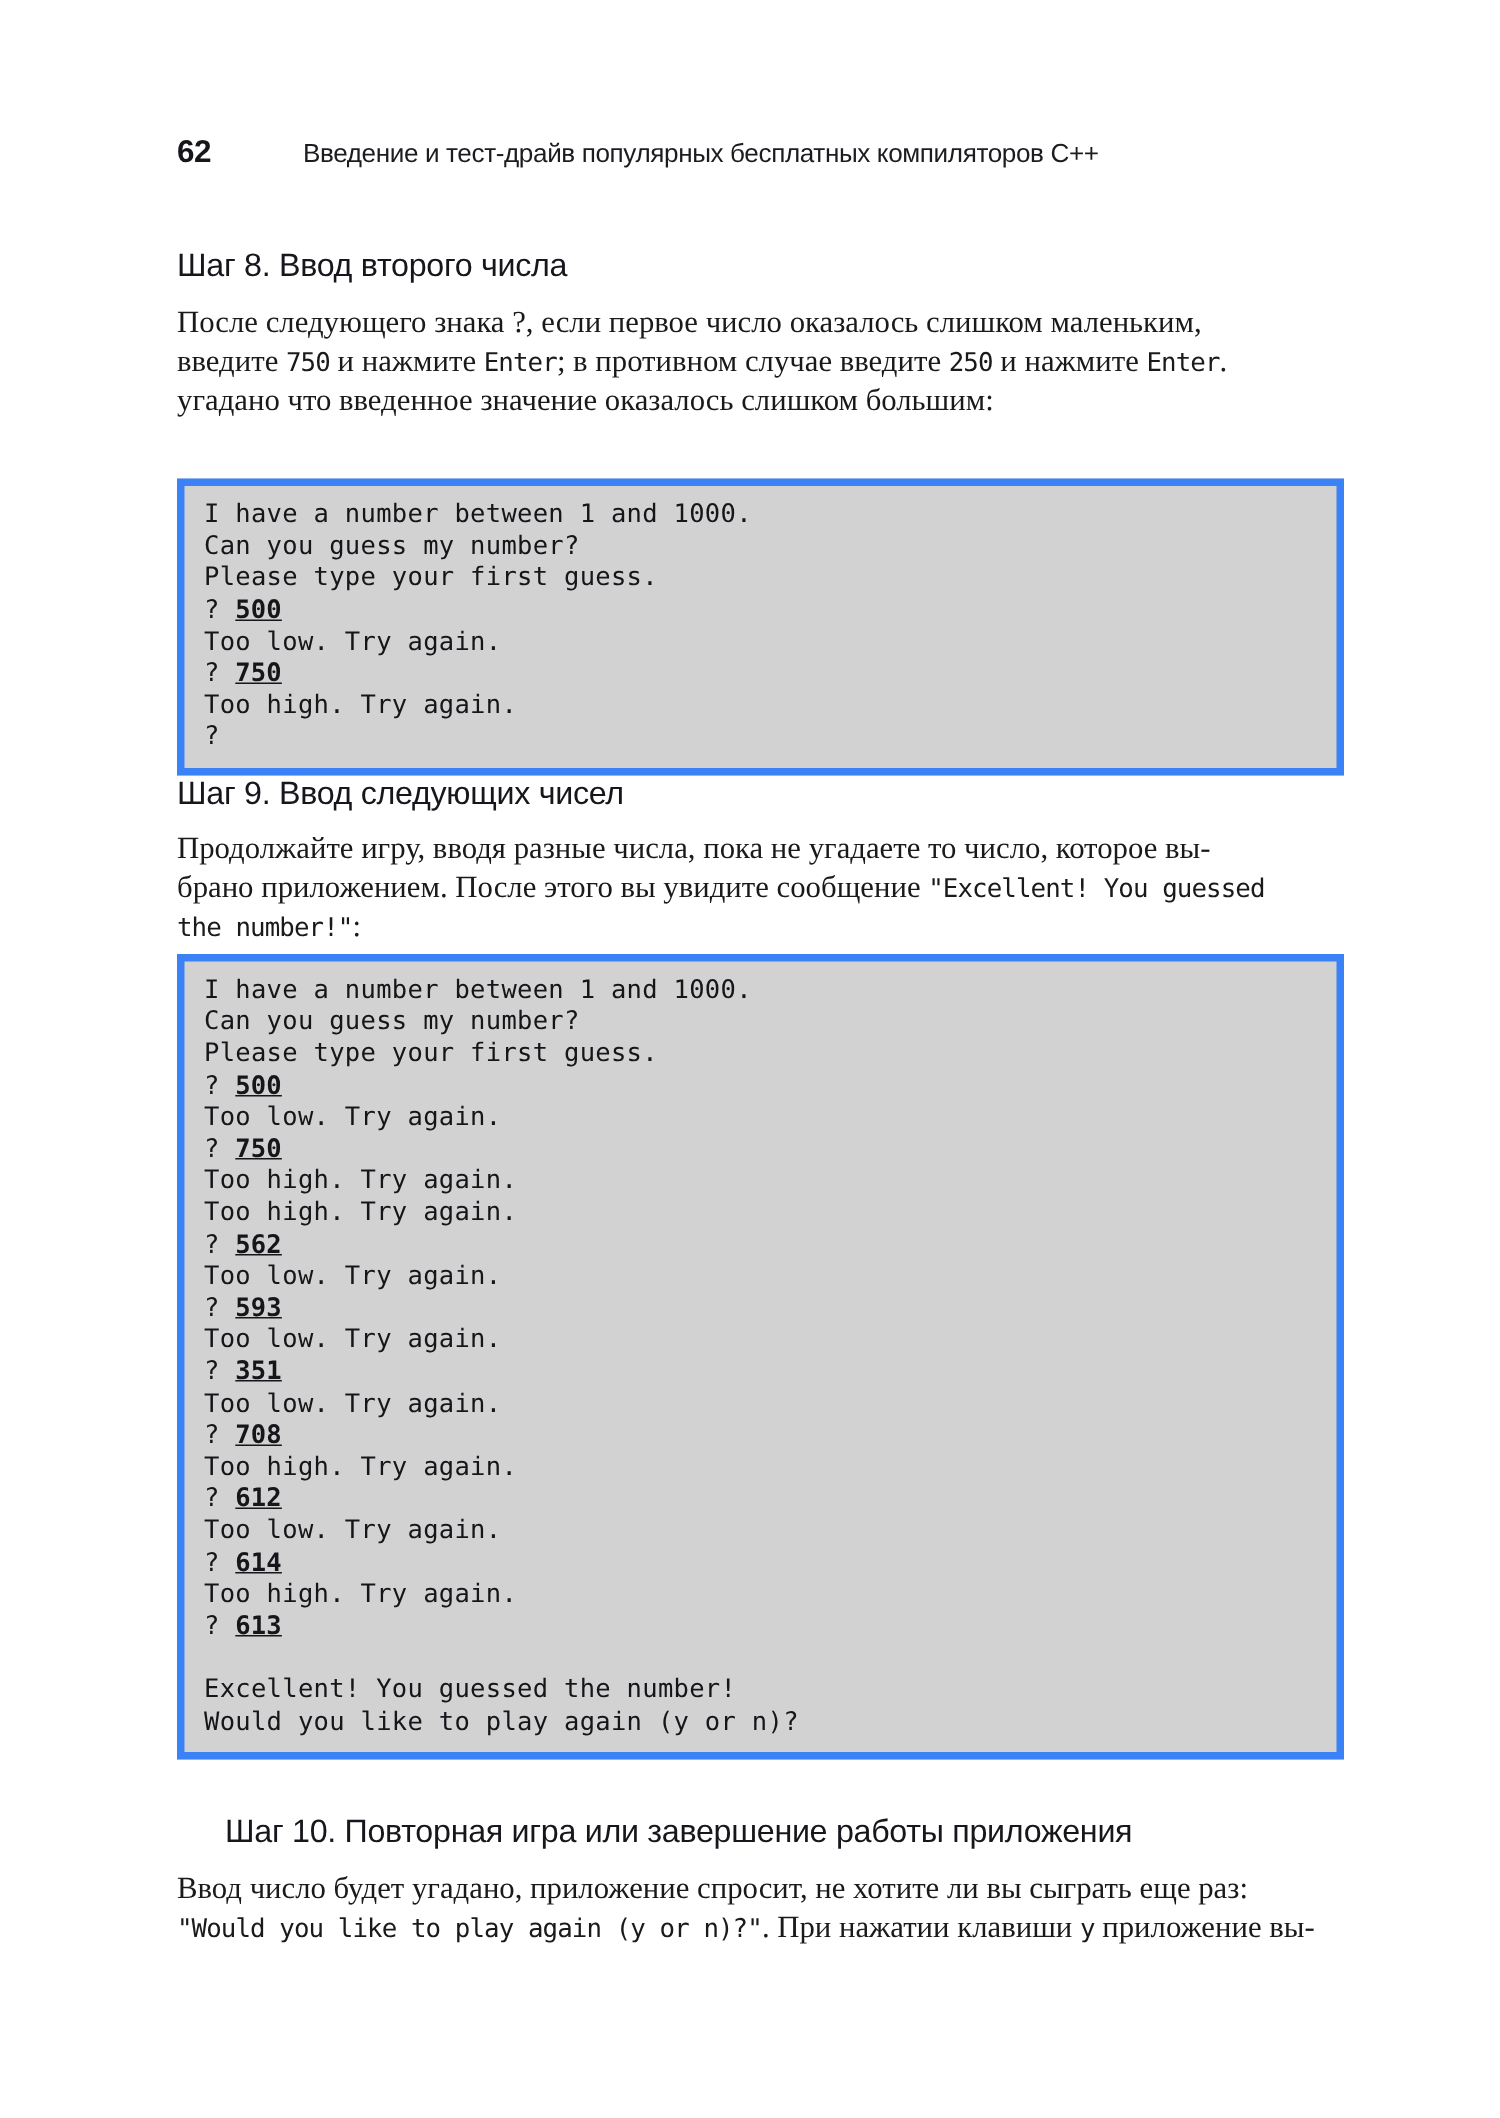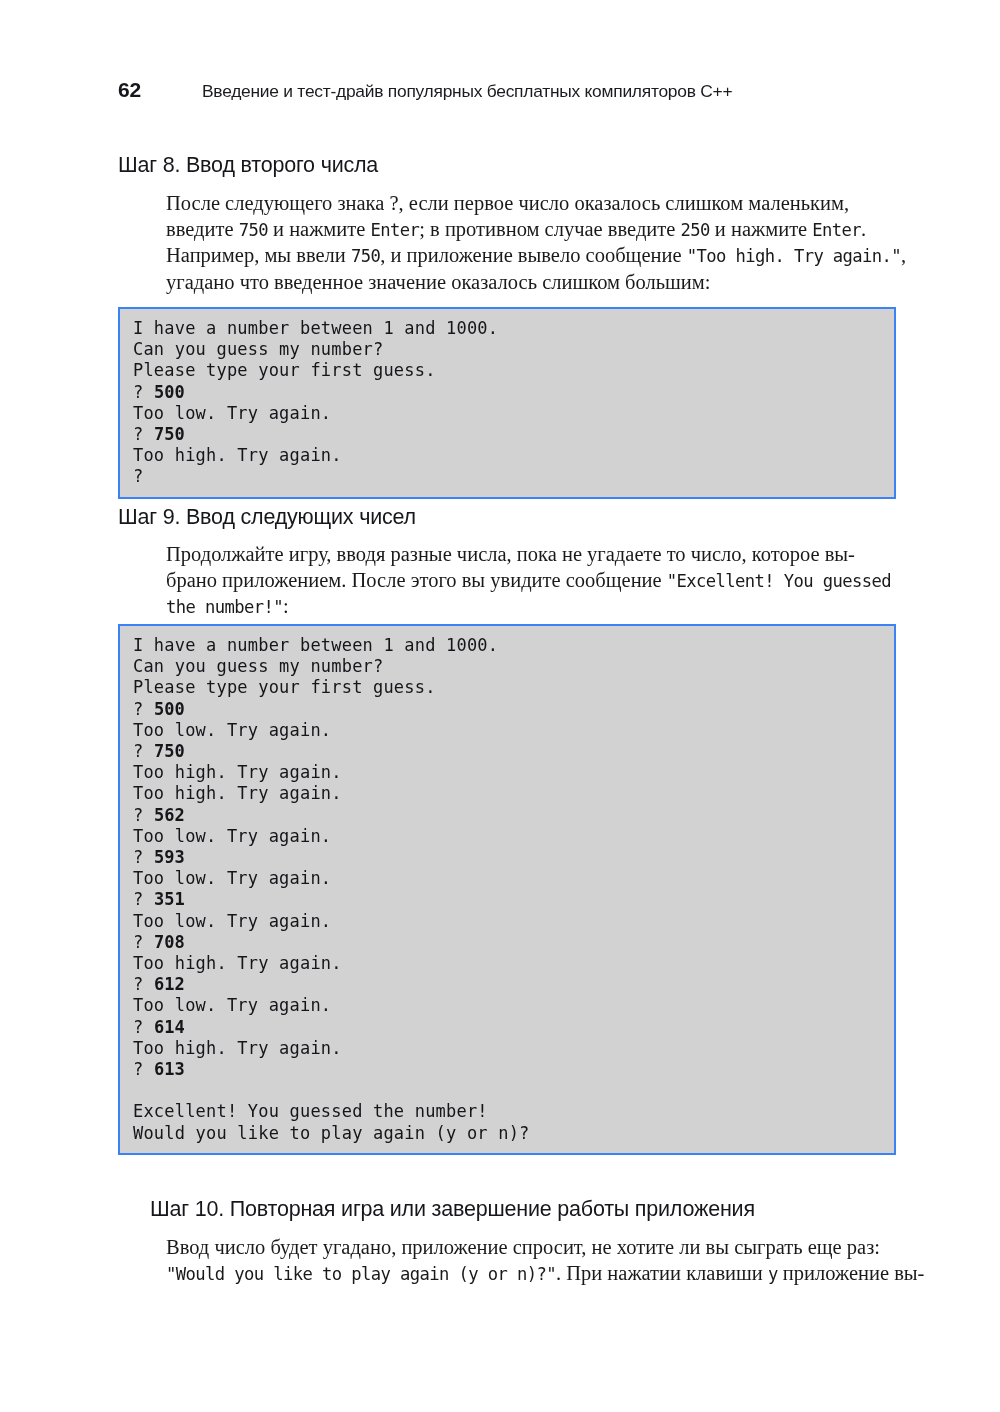--- a/index.html
+++ b/index.html
@@ -11,21 +11,21 @@
     width: 1000px;
     height: 1412px;
     position: relative;
     font-family: "Liberation Serif", "DejaVu Serif", serif;
     color: #1a1a1a;
     overflow: hidden;
   }
 
   .page {
     position: absolute;
-    left: 0; top: 0;
+    left: 0; top: 12px;
     width: 1000px;
     height: 1304px;
   }
 
   
   .running-header {
     position: absolute;
     left: 118px;
     top: 78px;
     width: 790px;
@@ -65,49 +65,50 @@
 
   p.body-par {
     margin: 0;
     padding: 0;
     font-family: "Liberation Serif", "DejaVu Serif", serif;
     font-size: 20.5px;
     line-height: 25.7px;
     color: #1a1a1a;
     letter-spacing: 0px;
   }
-  p.body-par .ln { display: block; white-space: nowrap; margin-left: 48px; }
+  p.body-par .ln { display: block; white-space: nowrap; }
 
   code, .mono {
     font-family: "DejaVu Sans Mono", "Liberation Mono", monospace;
     font-size: 17.2px;
     letter-spacing: -0.6px;
     color: #1a1a1a;
   }
 
   
   .code-block {
     box-sizing: border-box;
     background: #d2d2d2;
-    border: 2px solid #3b82f6;
+    border: 5px solid #3b82f6;
     padding: 9px 0 9px 13px;
     font-family: "DejaVu Sans Mono", "Liberation Mono", monospace;
     font-size: 17px;
     line-height: 21.2px;
     color: #15151a;
     letter-spacing: 0.2px;
   }
   .code-block .cl {
     display: block;
     white-space: pre;
     min-height: 21.2px;
   }
   .code-block .cl b {
     font-weight: bold;
     letter-spacing: 0.1px;
+    text-decoration: underline;
   }
 
   
   #heading-step8  { position: absolute; left: 118px; top: 155px; }
   #par-step8      { position: absolute; left: 118px; top: 191px; width: 784px; }
   #code-block-1   { position: absolute; left: 118px; top: 307px; width: 778px; }
   #heading-step9  { position: absolute; left: 118px; top: 507px; }
   #par-step9      { position: absolute; left: 118px; top: 542px; width: 784px; }
   #code-block-2   { position: absolute; left: 118px; top: 624px; width: 778px; }
   #heading-step10 { position: absolute; left: 118px; top: 1199px; margin-left: 32px; }
@@ -121,21 +122,20 @@
   <div class="running-header">
     <span class="folio">62</span>
     <span class="running-title">Введение и тест-драйв популярных бесплатных компиляторов C++</span>
   </div>
 
   <h2 class="step-heading" id="heading-step8">Шаг 8. Ввод второго числа</h2>
 
   <p class="body-par" id="par-step8">
       <span class="ln">После следующего знака ?, если первое число оказалось слишком маленьким,</span>
       <span class="ln">введите <code>750</code> и нажмите <code>Enter</code>; в противном случае введите <code>250</code> и нажмите <code>Enter</code>.</span>
-      <span class="ln">Например, мы ввели <code>750</code>, и приложение вывело сообщение <code>"Too high. Try again."</code>,</span>
       <span class="ln">угадано что введенное значение оказалось слишком большим:</span>
     </p>
 
   <div class="code-block" id="code-block-1">
       <span class="cl">I have a number between 1 and 1000.</span>
       <span class="cl">Can you guess my number?</span>
       <span class="cl">Please type your first guess.</span>
       <span class="cl">? <b>500</b></span>
       <span class="cl">Too low. Try again.</span>
       <span class="cl">? <b>750</b></span>

